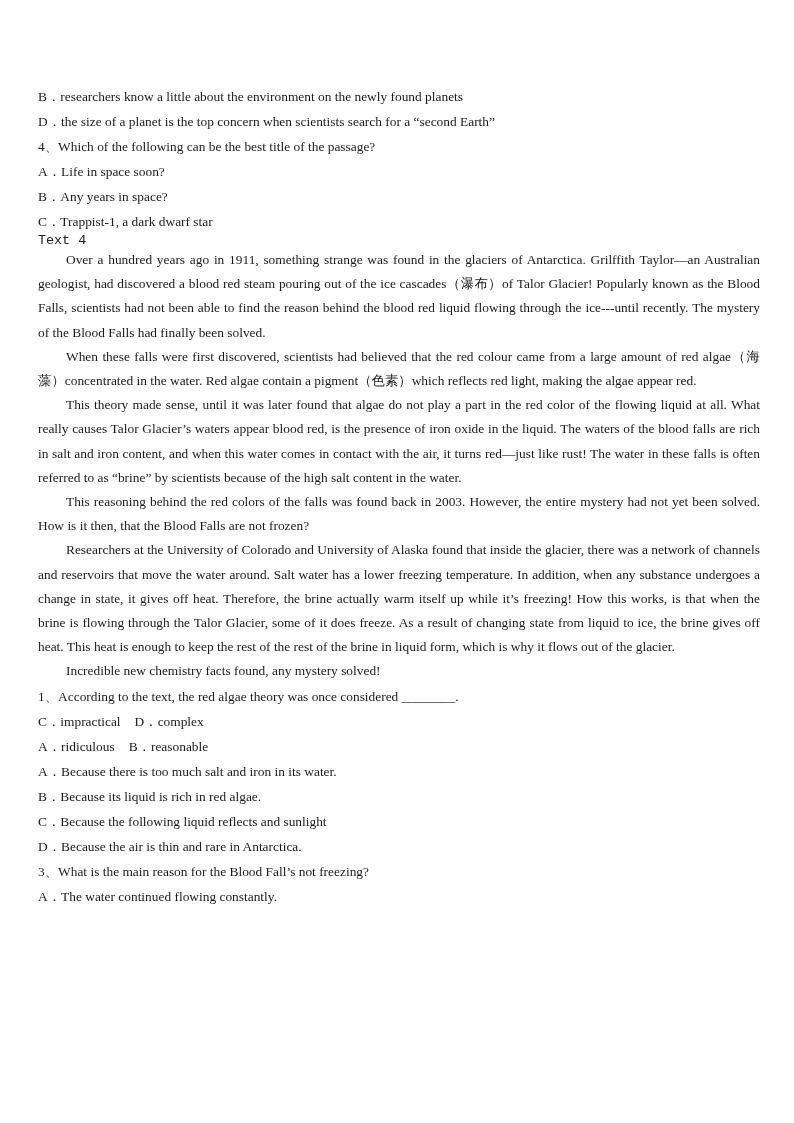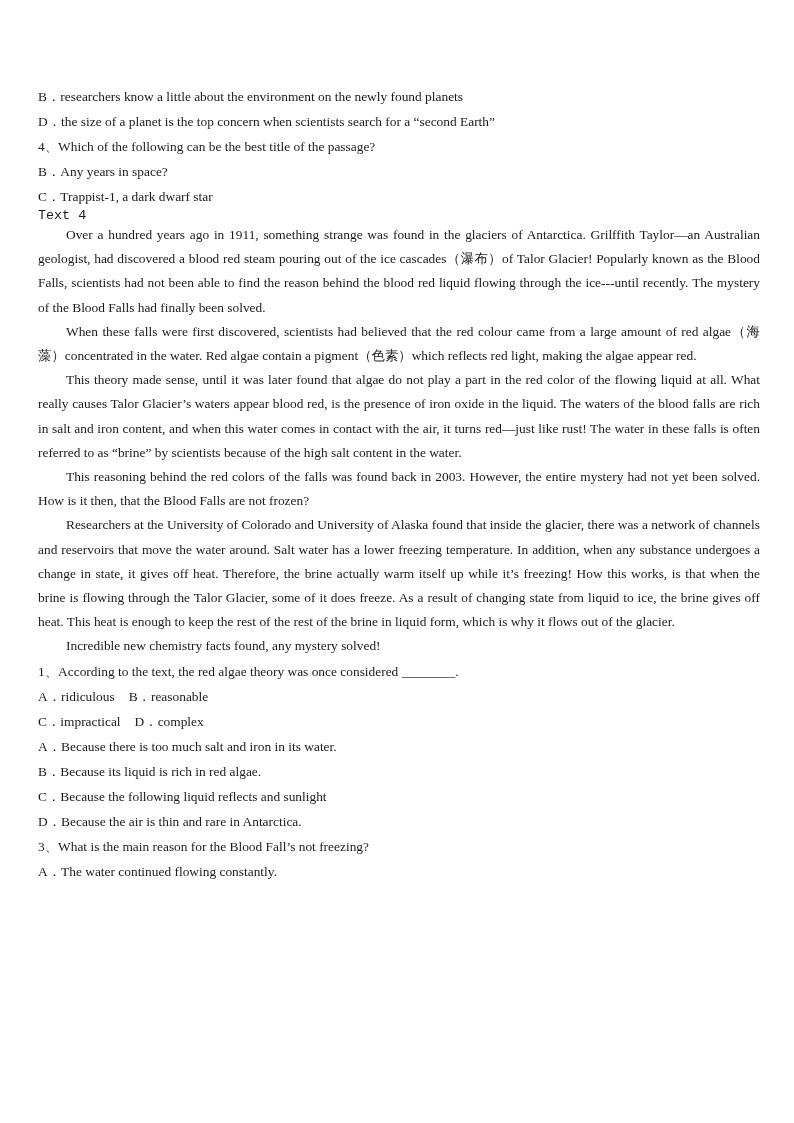--- a/index.html
+++ b/index.html
@@ -55,20 +55,23 @@
     <span class="opt-label">B．</span><span>researchers know a little about the environment on the newly found planets</span>
   </div>
   <div class="line">
     <span class="opt-label">D．</span><span>the size of a planet is the top concern when scientists search for a “second Earth”</span>
   </div>
 
   <div class="line">
     <span>4、</span><span>Which of the following can be the best title of the passage?</span>
   </div>
   <div class="line">
+    <span>A．</span><span>Life in space soon?</span>
+  </div>
+  <div class="line">
     <span>B．</span><span>Any years in space?</span>
   </div>
   <div class="line">
     <span>C．</span><span>Trappist-1, a dark dwarf star</span>
   </div>
 
   <div class="title">Text 4</div>
 
   <div>
     <p class="para">Over a hundred years ago in 1911, something strange was found in the glaciers of Antarctica. Grilffith Taylor—an Australian geologist, had discovered a blood red steam pouring out of the ice cascades（瀑布）of Talor Glacier! Popularly known as the Blood Falls, scientists had not been able to find the reason behind the blood red liquid flowing through the ice---until recently. The mystery of the Blood Falls had finally been solved.</p>
@@ -76,24 +79,24 @@
     <p class="para">This theory made sense, until it was later found that algae do not play a part in the red color of the flowing liquid at all. What really causes Talor Glacier’s waters appear blood red, is the presence of iron oxide in the liquid. The waters of the blood falls are rich in salt and iron content, and when this water comes in contact with the air, it turns red—just like rust! The water in these falls is often referred to as “brine” by scientists because of the high salt content in the water.</p>
     <p class="para">This reasoning behind the red colors of the falls was found back in 2003. However, the entire mystery had not yet been solved. How is it then, that the Blood Falls are not frozen?</p>
     <p class="para">Researchers at the University of Colorado and University of Alaska found that inside the glacier, there was a network of channels and reservoirs that move the water around. Salt water has a lower freezing temperature. In addition, when any substance undergoes a change in state, it gives off heat. Therefore, the brine actually warm itself up while it’s freezing! How this works, is that when the brine is flowing through the Talor Glacier, some of it does freeze. As a result of changing state from liquid to ice, the brine gives off heat. This heat is enough to keep the rest of the rest of the brine in liquid form, which is why it flows out of the glacier.</p>
     <p class="para">Incredible new chemistry facts found, any mystery solved!</p>
   </div>
 
   <div class="line">
     <span>1、</span><span>According to the text, the red algae theory was once considered ________.</span>
   </div>
   <div class="line">
-    <span>A．</span><span>ridiculous</span><span class="gap"></span><span>B．</span><span>reasonable</span>
+    <span>C．</span><span>impractical</span><span class="gap"></span><span>D．</span><span>complex</span>
   </div>
   <div class="line">
-    <span>C．</span><span>impractical</span><span class="gap"></span><span>D．</span><span>complex</span>
+    <span>A．</span><span>ridiculous</span><span class="gap"></span><span>B．</span><span>reasonable</span>
   </div>
 
   <div class="line">
     <span>A．</span><span>Because there is too much salt and iron in its water.</span>
   </div>
   <div class="line">
     <span>B．</span><span>Because its liquid is rich in red algae.</span>
   </div>
   <div class="line">
     <span>C．</span><span>Because the following liquid reflects and sunlight</span>

